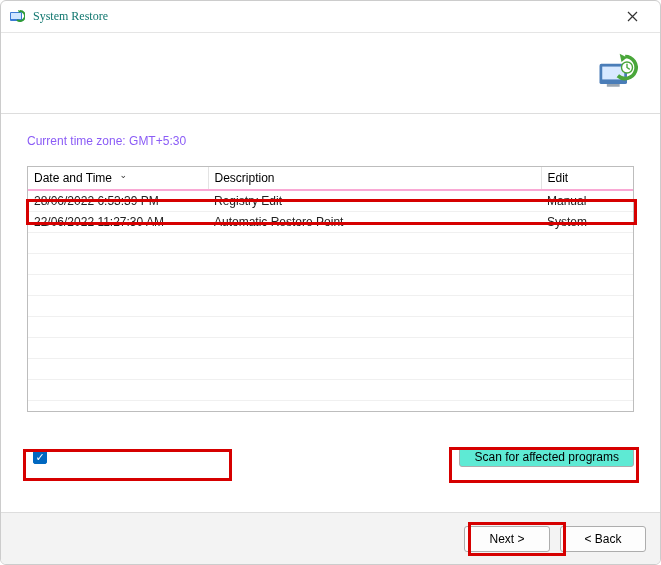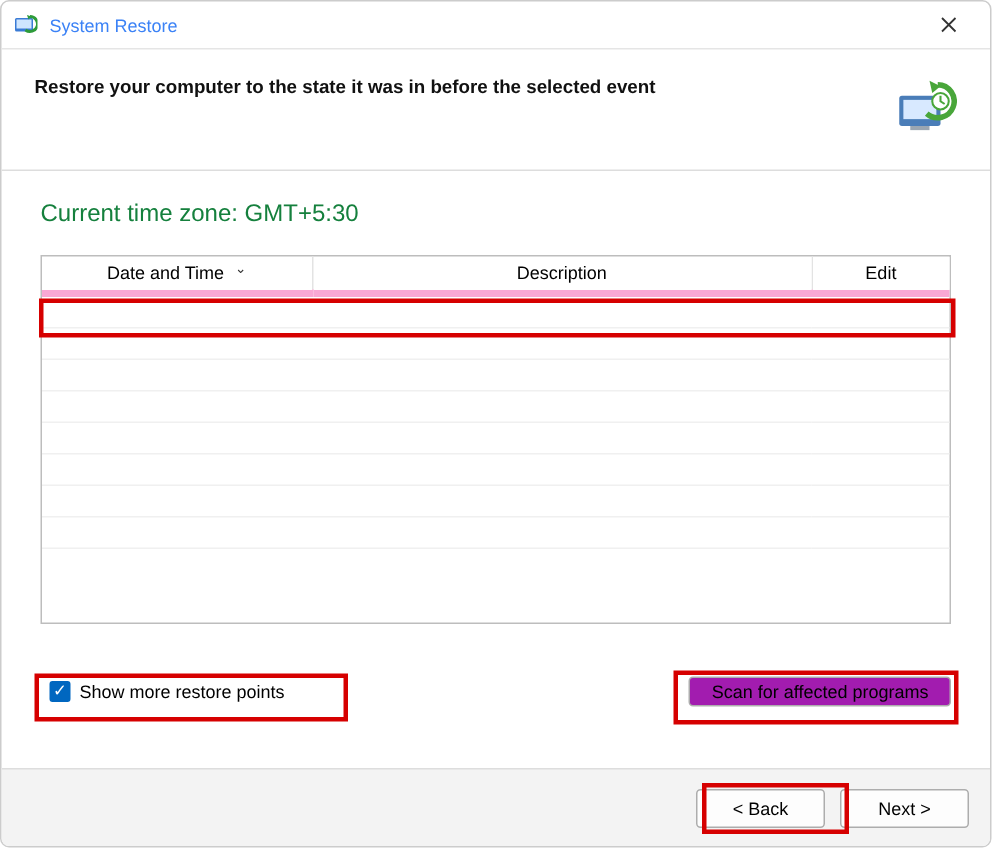--- a/index.html
+++ b/index.html
@@ -21,22 +21,23 @@
     align-items: center;
     padding: 0 8px;
     border-bottom: 1px solid #e5e5e5;
   }
   .titlebar .app-icon {
     width: 16px; height: 16px;
     margin-right: 8px;
     display: inline-flex;
   }
   .titlebar .title {
-    color: #3b82f6;
-    font-size: 12px;
+    color: #0f766e;
+    font-size: 12px;
+    font-family: Liberation Serif, serif;
   }
   .titlebar .close {
     margin-left: auto;
     width: 40px; height: 28px;
     display: flex; align-items: center; justify-content: center;
     color: #555;
     font-size: 14px;
   }
   .header {
     display: flex;
@@ -56,42 +57,42 @@
   }
   .divider {
     height: 1px;
     background: #ddd;
     margin: 0;
   }
   .content {
     padding: 20px 26px 0 26px;
   }
   .tz {
-    font-size: 16px;
-    color: #15803d;
+    font-size: 12px;
+    color: #8b5cf6;
     margin-bottom: 18px;
   }
   .grid-wrap {
     border: 1px solid #bdbdbd;
     width: 607px;
     height: 246px;
     background: #fff;
   }
   table {
     border-collapse: collapse;
     width: 100%;
     table-layout: fixed;
   }
   thead th {
-    text-align: center;
+    text-align: left;
     font-weight: 400;
     font-size: 12px;
     padding: 4px 6px;
     border-right: 1px solid #e3e3e3;
-    border-bottom: 5px solid #f9a8d4;
+    border-bottom: 2px solid #f9a8d4;
     background: #fff;
     position: relative;
   }
   thead th:last-child { border-right: none; }
   .sort-caret {
     display: inline-block;
     margin-left: 4px;
     font-size: 9px;
     color: #333;
     position: relative;
@@ -140,21 +141,21 @@
     border-radius: 2px;
     display: inline-flex;
     align-items: center;
     justify-content: center;
     color: #fff;
     font-size: 11px;
     line-height: 1;
   }
   .scan-btn {
     margin-left: auto;
-    background: #a21caf;
+    background: #5eead4;
     border: 1px solid #adadad;
     border-radius: 3px;
     padding: 2px 14px;
     font-family: inherit;
     font-size: 12px;
   }
   .footer {
     position: absolute;
     left: 0; right: 0; bottom: 0;
     height: 52px;
@@ -191,21 +192,20 @@
   </span>
   <span class="title">System Restore</span>
   <div class="close">
     <svg width="11" height="11" viewBox="0 0 11 11">
         <path d="M1 1 L10 10 M10 1 L1 10" stroke="#333" stroke-width="1.2"></path>
       </svg>
   </div>
 </div>
 
 <div class="header">
-  <div class="heading">Restore your computer to the state it was in before the selected event</div>
   <div class="hero-icon">
     <svg viewBox="0 0 48 48" width="44" height="44">
       <rect x="6" y="14" width="30" height="22" rx="2" fill="#4a7db8"></rect>
       <rect x="9" y="17" width="24" height="14" fill="#d8e9ff"></rect>
       <rect x="14" y="36" width="14" height="3" fill="#9aa6b2"></rect>
       <path d="M34 6 a12 12 0 1 1 -8 21" fill="none" stroke="#49a63a" stroke-width="4"></path>
       <path d="M28 3 L36 7 L30 12 Z" fill="#49a63a"></path>
       <circle cx="36" cy="18" r="6" fill="#fff" stroke="#49a63a" stroke-width="1.5"></circle>
       <path d="M36 14 L36 18 L39 20" stroke="#49a63a" stroke-width="1.5" fill="none"></path>
     </svg>
@@ -227,20 +227,30 @@
         <tr>
           <th>
             <span>Date and Time</span>
             <span class="sort-caret">⌄</span>
           </th>
           <th>Description</th>
           <th>Edit</th>
         </tr>
       </thead>
       <tbody>
+        <tr>
+          <td>28/06/2022 6:53:39 PM</td>
+          <td>Registry Edit</td>
+          <td>Manual</td>
+        </tr>
+        <tr>
+          <td>22/06/2022 11:27:30 AM</td>
+          <td>Automatic Restore Point</td>
+          <td>System</td>
+        </tr>
         <tr class="empty">
             <td>.</td>
             <td></td>
             <td></td>
           </tr>
         <tr class="empty">
             <td>.</td>
             <td></td>
             <td></td>
           </tr>
@@ -274,27 +284,26 @@
             <td></td>
             <td></td>
           </tr>
       </tbody>
     </table>
   </div>
 
   <div class="below-grid">
     <label class="chk-wrap">
       <span class="chk">✓</span>
-      <span>Show more restore points</span>
     </label>
     <button class="scan-btn">Scan for affected programs</button>
   </div>
 </div>
 
 <div class="footer">
+  <button>Next &gt;</button>
   <button>&lt; Back</button>
-  <button>Next &gt;</button>
 </div>
 
 <div class="row-highlight-red hl-row1"></div>
 <div class="row-highlight-red hl-check"></div>
 <div class="row-highlight-red hl-scan"></div>
 <div class="row-highlight-red hl-next"></div>
 
 </body></html>

